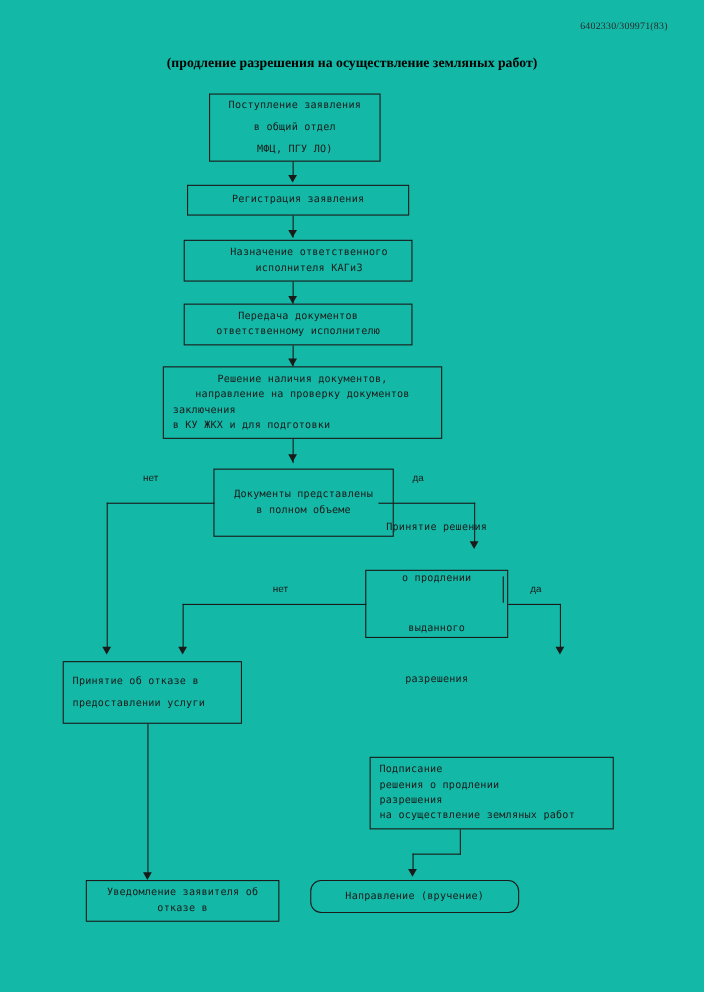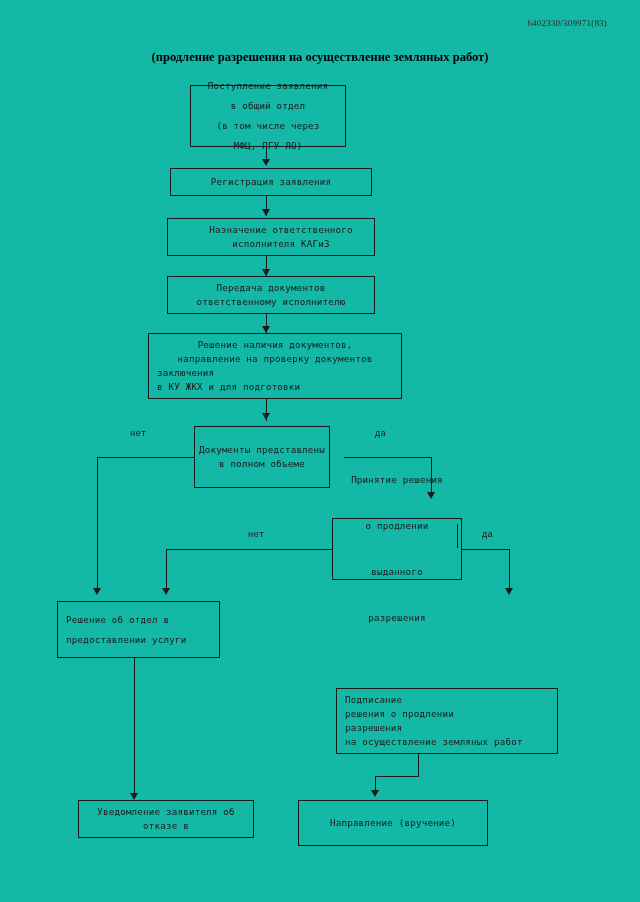--- a/index.html
+++ b/index.html
@@ -70,38 +70,37 @@
   .arrow {
     position: absolute;
     width: 0;
     height: 0;
     border-left: 4px solid transparent;
     border-right: 4px solid transparent;
     border-top: 7px solid #1a1a1a;
   }
   .label {
     position: absolute;
-    font-family: Liberation Mono, monospace;
+    font-family: Liberation Sans, sans-serif;
     font-size: 9px;
     color: #1a1a1a;
     white-space: pre;
   }
 </style>
 </head>
 <body>
 
 <div id="page">
 
   <div class="doc-code">6402330/309971(83)</div>
   <div class="doc-title">(продление разрешения на осуществление земляных работ)</div>
 
   <div class="node center pad-lines" style="left:190px; top:85px; width:156px; height:62px;">
     <span class="line">Поступление заявления</span>
     <span class="line">в общий отдел</span>
-    <span class="line">(в том числе через</span>
     <span class="line">МФЦ, ПГУ ЛО)</span>
   </div>
   <div class="edge v" style="left:266px; top:147px; height:17px;"></div>
   <div class="arrow" style="left:262px; top:159px;"></div>
 
   <div class="node center" style="left:170px; top:168px; width:202px; height:28px;">
     <span class="line">Регистрация заявления</span>
   </div>
   <div class="edge v" style="left:266px; top:196px; height:20px;"></div>
   <div class="arrow" style="left:262px; top:209px;"></div>
@@ -122,21 +121,21 @@
 
   <div class="node left" style="left:148px; top:333px; width:254px; height:66px;">
     <span class="line" style="text-align:center;padding-left:0;">Решение наличия документов,</span>
     <span class="line" style="text-align:center;padding-left:0;">направление на проверку документов</span>
     <span class="line">заключения</span>
     <span class="line">в КУ ЖКХ и для подготовки</span>
   </div>
   <div class="edge v" style="left:266px; top:399px; height:22px;"></div>
   <div class="arrow" style="left:262px; top:413px;"></div>
 
-  <div class="node center" style="left:194px; top:426px; width:136px; height:62px;">
+  <div class="node center" style="left:194px; top:426px; width:164px; height:62px;">
     <span class="line">Документы представлены</span>
     <span class="line">в полном объеме</span>
   </div>
 
   <div class="label" style="left:130px; top:429px;">нет</div>
   <div class="edge h" style="left:97px; top:457px; width:98px;"></div>
   <div class="edge v" style="left:97px; top:457px; height:135px;"></div>
   <div class="arrow" style="left:93px; top:588px;"></div>
 
   <div class="label" style="left:375px; top:429px;">да</div>
@@ -156,21 +155,21 @@
   <div class="edge h" style="left:166px; top:549px; width:167px;"></div>
   <div class="edge v" style="left:166px; top:549px; height:43px;"></div>
   <div class="arrow" style="left:162px; top:588px;"></div>
 
   <div class="label" style="left:482px; top:530px;">да</div>
   <div class="edge h" style="left:462px; top:549px; width:48px;"></div>
   <div class="edge v" style="left:509px; top:549px; height:43px;"></div>
   <div class="arrow" style="left:505px; top:588px;"></div>
 
   <div class="node left pad-lines" style="left:57px; top:601px; width:163px; height:57px;">
-    <span class="line">Решение об отдел в</span>
+    <span class="line">Принятие об отказе в</span>
     <span class="line">предоставлении услуги</span>
   </div>
   <div class="edge v" style="left:134px; top:658px; height:140px;"></div>
   <div class="arrow" style="left:130px; top:793px;"></div>
 
   <div class="node left" style="left:336px; top:688px; width:222px; height:66px;">
     <span class="line">Подписание</span>
     <span class="line">решения о продлении</span>
     <span class="line">разрешения</span>
     <span class="line">на осуществление земляных работ</span>
@@ -178,17 +177,17 @@
   <div class="edge v" style="left:418px; top:754px; height:23px;"></div>
   <div class="edge h" style="left:375px; top:776px; width:44px;"></div>
   <div class="edge v" style="left:375px; top:776px; height:17px;"></div>
   <div class="arrow" style="left:371px; top:790px;"></div>
 
   <div class="node center" style="left:78px; top:800px; width:176px; height:38px;">
     <span class="line">Уведомление заявителя об</span>
     <span class="line">отказе в</span>
   </div>
 
-  <div class="node center" style="left:298px; top:800px; width:190px; height:46px;">
+  <div class="node center" style="left:282px; top:800px; width:190px; height:30px;border-radius:10px;">
     <span class="line">Направление (вручение)</span>
   </div>
 
 </div>
 
 </body></html>

